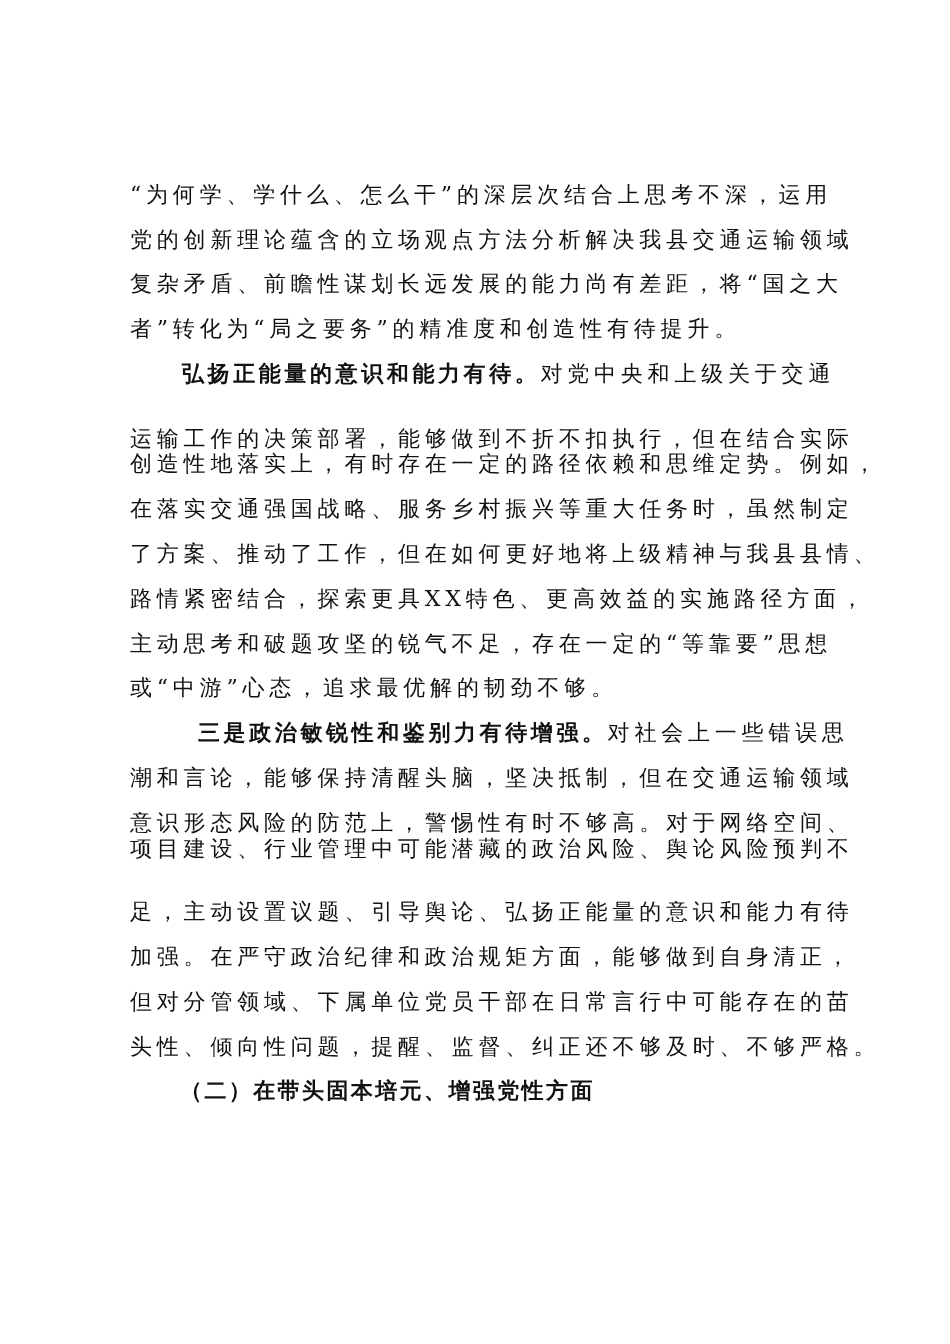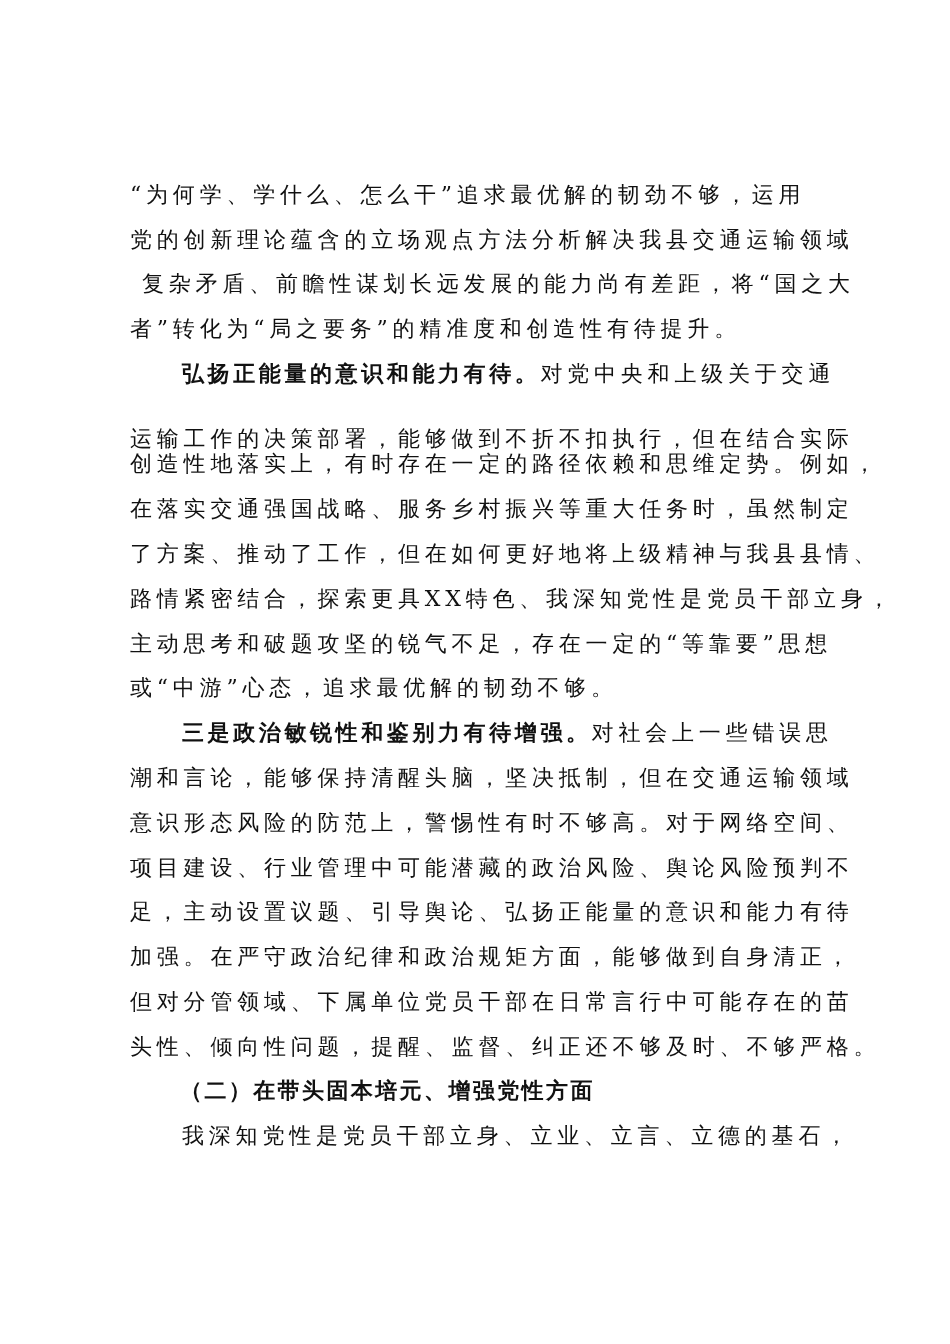--- a/index.html
+++ b/index.html
@@ -10,44 +10,43 @@
           letter-spacing: 4.8px; line-height: 30px; height: 30px; }
   .indent { left: 182px; }
   .bold { font-weight: bold; font-family: "DejaVu Sans", "Liberation Sans", sans-serif; letter-spacing: 3.6px; }
   .heading { left: 180px; font-weight: bold; font-family: "DejaVu Sans", "Liberation Sans", sans-serif; letter-spacing: 2.4px; }
 </style>
 </head>
 <body>
 
 <div class="page">
 
-  <div class="line" style="top:180px;">“为何学、学什么、怎么干”追求最优解的韧劲不够，运用</div>
+  <div class="line" style="top:180px;">“为何学、学什么、怎么干”的深层次结合上思考不深，运用</div>
   <div class="line" style="top:225px;">党的创新理论蕴含的立场观点方法分析解决我县交通运输领域</div>
-  <div class="line" style="top:269px;margin-left:12px;">复杂矛盾、前瞻性谋划长远发展的能力尚有差距，将“国之大</div>
+  <div class="line" style="top:269px;">复杂矛盾、前瞻性谋划长远发展的能力尚有差距，将“国之大</div>
   <div class="line" style="top:314px;">者”转化为“局之要务”的精准度和创造性有待提升。</div>
 
   <div class="line indent" style="top:359px;">
     <span class="bold">弘扬正能量的意识和能力有待。</span><span>对党中央和上级关于交通</span>
   </div>
   <div class="line" style="top:404px;margin-top:20px;">运输工作的决策部署，能够做到不折不扣执行，但在结合实际</div>
   <div class="line" style="top:494px;">在落实交通强国战略、服务乡村振兴等重大任务时，虽然制定</div>
   <div class="line" style="top:449px;">创造性地落实上，有时存在一定的路径依赖和思维定势。例如，</div>
   <div class="line" style="top:539px;">了方案、推动了工作，但在如何更好地将上级精神与我县县情、</div>
-  <div class="line" style="top:584px;">路情紧密结合，探索更具XX特色、我深知党性是党员干部立身，</div>
+  <div class="line" style="top:584px;">路情紧密结合，探索更具XX特色、更高效益的实施路径方面，</div>
   <div class="line" style="top:629px;">主动思考和破题攻坚的锐气不足，存在一定的“等靠要”思想</div>
   <div class="line" style="top:673px;">或“中游”心态，追求最优解的韧劲不够。</div>
 
-  <div class="line indent" style="top:718px;">
+  <div class="line indent" style="top:718px;margin-left:16px;">
     <span class="bold">三是政治敏锐性和鉴别力有待增强。</span><span>对社会上一些错误思</span>
   </div>
   <div class="line" style="top:763px;">潮和言论，能够保持清醒头脑，坚决抵制，但在交通运输领域</div>
   <div class="line" style="top:808px;">意识形态风险的防范上，警惕性有时不够高。对于网络空间、</div>
-  <div class="line" style="top:853px;text-align:right;">项目建设、行业管理中可能潜藏的政治风险、舆论风险预判不</div>
+  <div class="line" style="top:834px;text-align:right;">项目建设、行业管理中可能潜藏的政治风险、舆论风险预判不</div>
   <div class="line" style="top:897px;">足，主动设置议题、引导舆论、弘扬正能量的意识和能力有待</div>
   <div class="line" style="top:942px;text-align:right;">加强。在严守政治纪律和政治规矩方面，能够做到自身清正，</div>
   <div class="line" style="top:987px;text-align:center;">但对分管领域、下属单位党员干部在日常言行中可能存在的苗</div>
   <div class="line" style="top:1032px;">头性、倾向性问题，提醒、监督、纠正还不够及时、不够严格。</div>
 
   <div class="line heading" style="top:1076px;">（二）在带头固本培元、增强党性方面</div>
 
-  <div class="line indent" style="top:1121px;">我深知党性是党员干部立身、立业、立言、立德的基石，</div>
 
 </div>
 
 </body></html>

